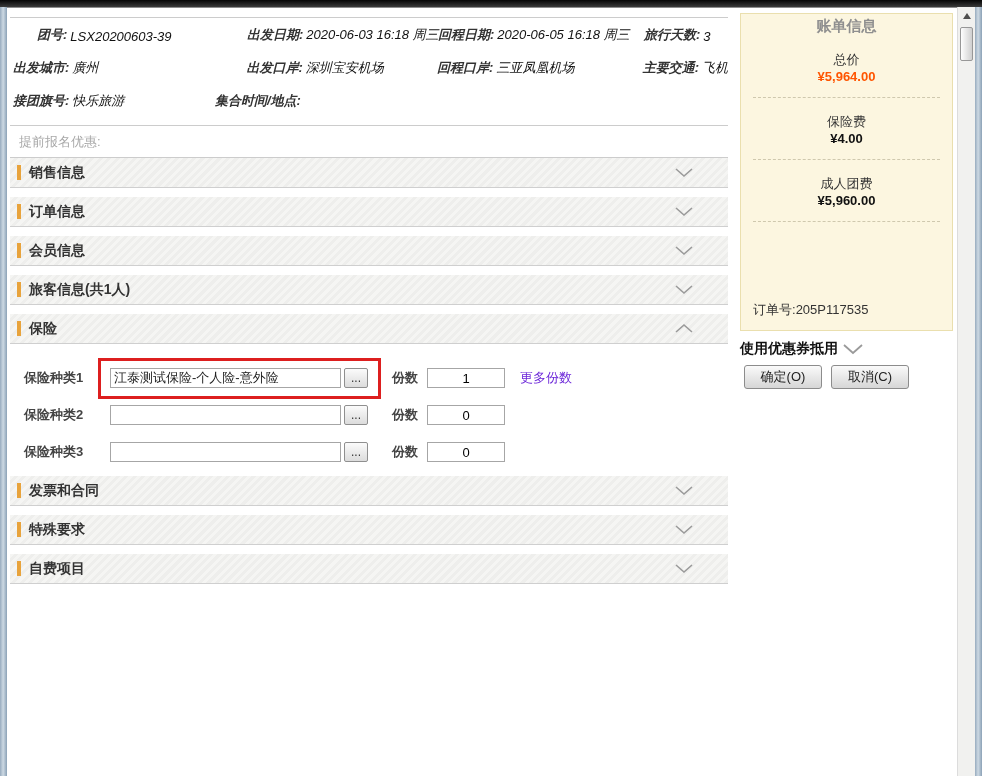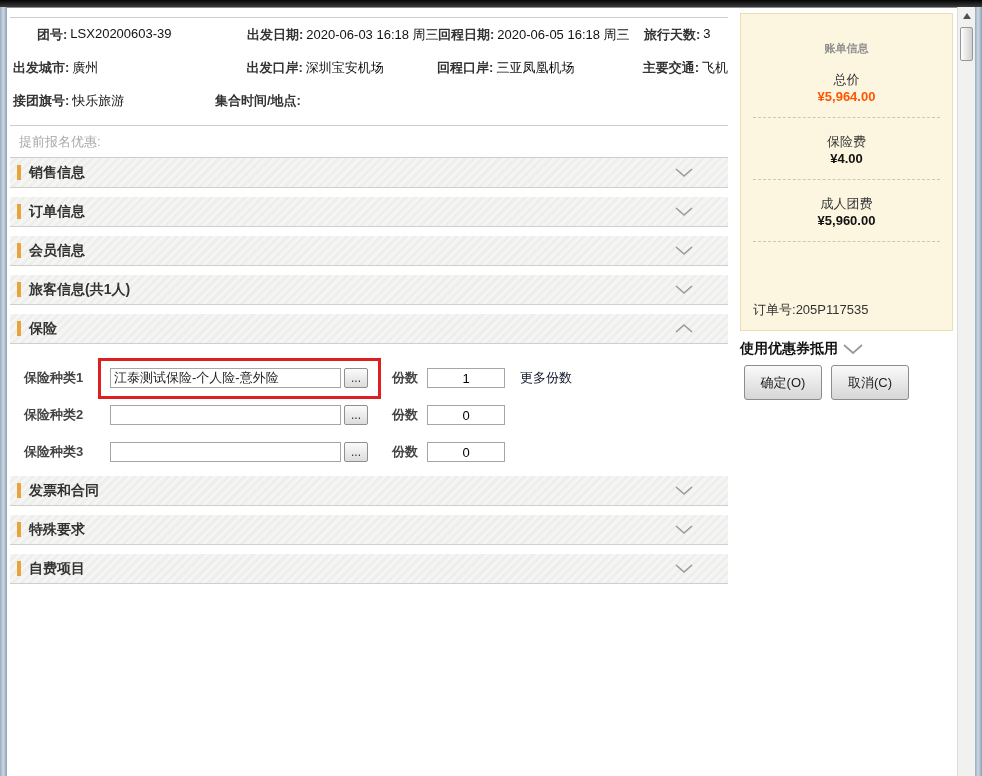--- a/index.html
+++ b/index.html
@@ -29,21 +29,21 @@
     border-right:4px solid transparent; border-bottom:6px solid #4f4f4f; }
   .sb-thumb { margin:2px auto 0; width:13px; height:34px;
     background:linear-gradient(to right,#fefefe,#cfcfcf);
     border:1px solid #979797; border-radius:2px; }
 
   
   .main { position:absolute; left:3px; top:0; width:718px; }
   .page-title { margin:11px 0 0 9px; font-size:15px; font-weight:bold; color:#000; }
   .divider { border-bottom:1px solid #ccc; margin-top:9px; }
   .info-row { display:flex; align-items:center; height:33px; font-size:13px; }
-  .info-row .cell { display:flex; align-items:flex-start; white-space:nowrap; }
+  .info-row .cell { display:flex; align-items:flex-end; white-space:nowrap;font-style:italic; }
   .c1 { width:237px; padding-left:3px; }
   .c1.indent { padding-left:27px; }
   .c1.w205 { width:205px; }
   .c2 { width:191px; }
   .c3 { width:206px; }
   .lbl { font-weight:bold; color:#333; margin-right:3px; }
   .val { color:#111; }
 
   .promo { height:31px; line-height:31px; padding-left:9px; font-size:13px; color:#a8a8a8; }
 
@@ -66,41 +66,41 @@
   .txt-input { width:231px; height:20px; border:1px solid #a6a6a6; font-size:13px;
     padding:0 3px; font-family:inherit; color:#222; background:#fff; }
   .browse-btn { width:24px; height:20px; margin-left:3px; font-size:12px; line-height:10px;
     background:linear-gradient(#fbfbfb,#dcdcdc); border:1px solid #8f8f8f;
     border-radius:2px; color:#333; cursor:pointer; }
   .red-frame { position:absolute; left:-12px; right:-13px; top:-10px; bottom:-11px;
     border:3px solid #DD1F1F; pointer-events:none; }
   .qty-label { margin-left:24px; font-weight:bold; color:#444; }
   .qty-input { width:78px; height:20px; margin-left:9px; border:1px solid #a6a6a6;
     text-align:center; font-size:13px; font-family:inherit; background:#fff; }
-  .more-link { margin-left:15px; color:#0f172a; text-decoration:none; font-size:13px; cursor:pointer; }
+  .more-link { margin-left:15px; color:#6d28d9; text-decoration:none; font-size:13px; cursor:pointer; }
 
   
   .bill { position:absolute; left:733px; top:5px; width:213px; height:318px;
     background:#FCF6E0; border:1px solid #EADFAE; display:flex; flex-direction:column;
     padding:0 12px; }
-  .bill-title { text-align:center; color:#8f8f8f; font-weight:bold; font-size:11px; margin-top:27px; }
+  .bill-title { text-align:center; color:#8f8f8f; font-weight:bold; font-size:15px; margin-top:3px; }
   .bill-row { display:flex; justify-content:space-between; align-items:center; margin-top:15px; font-size:13px;flex-direction:column; }
   .bill-row .b-label { color:#333; }
   .bill-row .b-value { font-weight:bold; color:#111; }
   .bill-row .b-value.total { color:#FF5500; }
   .dashed { border-bottom:1px dashed #cfc8ae; margin-top:13px; }
   .bill-spacer { flex:1; }
   .order-line { margin-bottom:11px; font-size:13px; color:#333; }
 
   
   .coupon { position:absolute; left:733px; top:332px; display:flex; align-items:center;
     font-size:14px; font-weight:bold; color:#111; cursor:pointer; }
   .coupon svg { margin-left:4px; }
   .actions { position:absolute; left:737px; top:357px; display:flex; }
-  .btn { width:78px; height:35px; margin-right:9px; font-size:13px; color:#222;
+  .btn { width:78px; height:24px; margin-right:9px; font-size:13px; color:#222;
     background:linear-gradient(#fafafa,#d6d6d6); border:1px solid #8c8c8c;
     border-radius:3px; cursor:pointer; font-family:inherit; }
 </style>
 </head>
 <body>
 
 <div class="topbar"></div>
 <div class="side-border left"></div>
 <div class="side-border right"></div>
 

